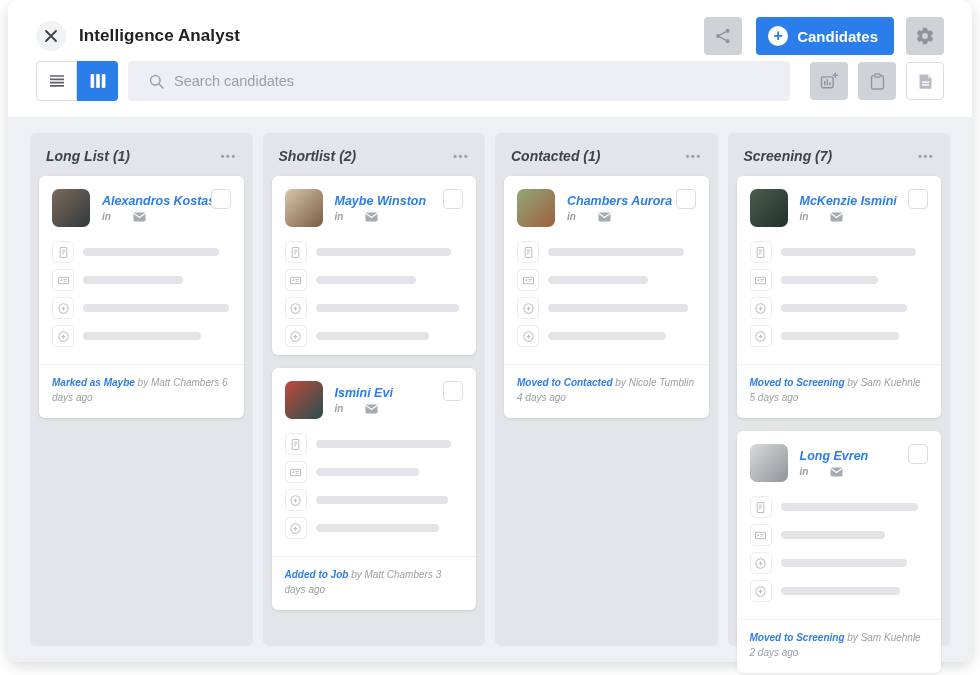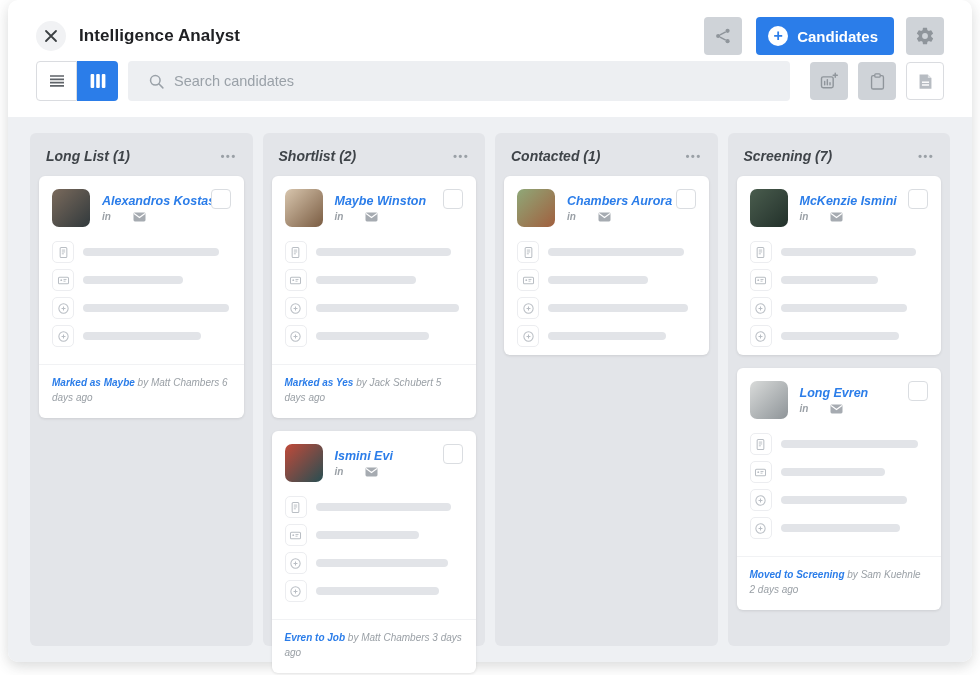--- a/index.html
+++ b/index.html
@@ -346,23 +346,20 @@
           <svg width="13" height="13" viewBox="0 0 14 14" fill="none">
             <circle cx="7" cy="7" r="5" stroke="#b9bec4" stroke-width="1.1"></circle>
             <path d="M7 4.9v4.2M4.9 7h4.2" stroke="#b9bec4" stroke-width="1.1"></path>
           </svg>
         </span>
         <span class="dbar-wrap">
                   <span class="dbar" style="display: block; width: 77%;"></span>
                 </span>
       </div>
     </div>
-    <div class="card-foot">
-      <span class="act">Marked as Yes</span><span> by Jack Schubert 5 days ago</span>
-    </div>
   </article>
 
   <article class="card">
     <div class="card-top">
       <span class="avatar" style="background: linear-gradient(135deg, rgb(193, 74, 58), rgb(39, 78, 82));"></span>
       <div class="who">
         <a class="cand-name">Ismini Evi</a>
         <div class="contact-icons">
           <span class="li-glyph">in</span>
           <span>
@@ -416,21 +413,21 @@
             <circle cx="7" cy="7" r="5" stroke="#b9bec4" stroke-width="1.1"></circle>
             <path d="M7 4.9v4.2M4.9 7h4.2" stroke="#b9bec4" stroke-width="1.1"></path>
           </svg>
         </span>
         <span class="dbar-wrap">
                   <span class="dbar" style="display: block; width: 84%;"></span>
                 </span>
       </div>
     </div>
     <div class="card-foot">
-      <span class="act">Evren to Job</span><span> by Matt Chambers 3 days ago</span>
+      <span class="act">Added to Job</span><span> by Matt Chambers 3 days ago</span>
     </div>
   </article>
 </div>
   </section>
 
   <section class="column">
     <div class="col-head">
       <span class="col-title">Contacted (1)</span>
       <span class="col-menu">•••</span>
     </div>
@@ -492,20 +489,23 @@
           <svg width="13" height="13" viewBox="0 0 14 14" fill="none">
             <circle cx="7" cy="7" r="5" stroke="#b9bec4" stroke-width="1.1"></circle>
             <path d="M7 4.9v4.2M4.9 7h4.2" stroke="#b9bec4" stroke-width="1.1"></path>
           </svg>
         </span>
         <span class="dbar-wrap">
                   <span class="dbar" style="display: block; width: 80%;"></span>
                 </span>
       </div>
     </div>
+    <div class="card-foot">
+      <span class="act">Moved to Contacted</span><span> by Nicole Tumblin 4 days ago</span>
+    </div>
   </article>
 </div>
   </section>
 
   <section class="column">
     <div class="col-head">
       <span class="col-title">Screening (7)</span>
       <span class="col-menu">•••</span>
     </div>
     <div>
@@ -566,20 +566,23 @@
           <svg width="13" height="13" viewBox="0 0 14 14" fill="none">
             <circle cx="7" cy="7" r="5" stroke="#b9bec4" stroke-width="1.1"></circle>
             <path d="M7 4.9v4.2M4.9 7h4.2" stroke="#b9bec4" stroke-width="1.1"></path>
           </svg>
         </span>
         <span class="dbar-wrap">
                   <span class="dbar" style="display: block; width: 80%;"></span>
                 </span>
       </div>
     </div>
+    <div class="card-foot">
+      <span class="act">Moved to Screening</span><span> by Sam Kuehnle 5 days ago</span>
+    </div>
   </article>
 
   <article class="card">
     <div class="card-top">
       <span class="avatar" style="background: linear-gradient(135deg, rgb(217, 219, 218), rgb(142, 148, 152));"></span>
       <div class="who">
         <a class="cand-name">Long Evren</a>
         <div class="contact-icons">
           <span class="li-glyph">in</span>
           <span>

